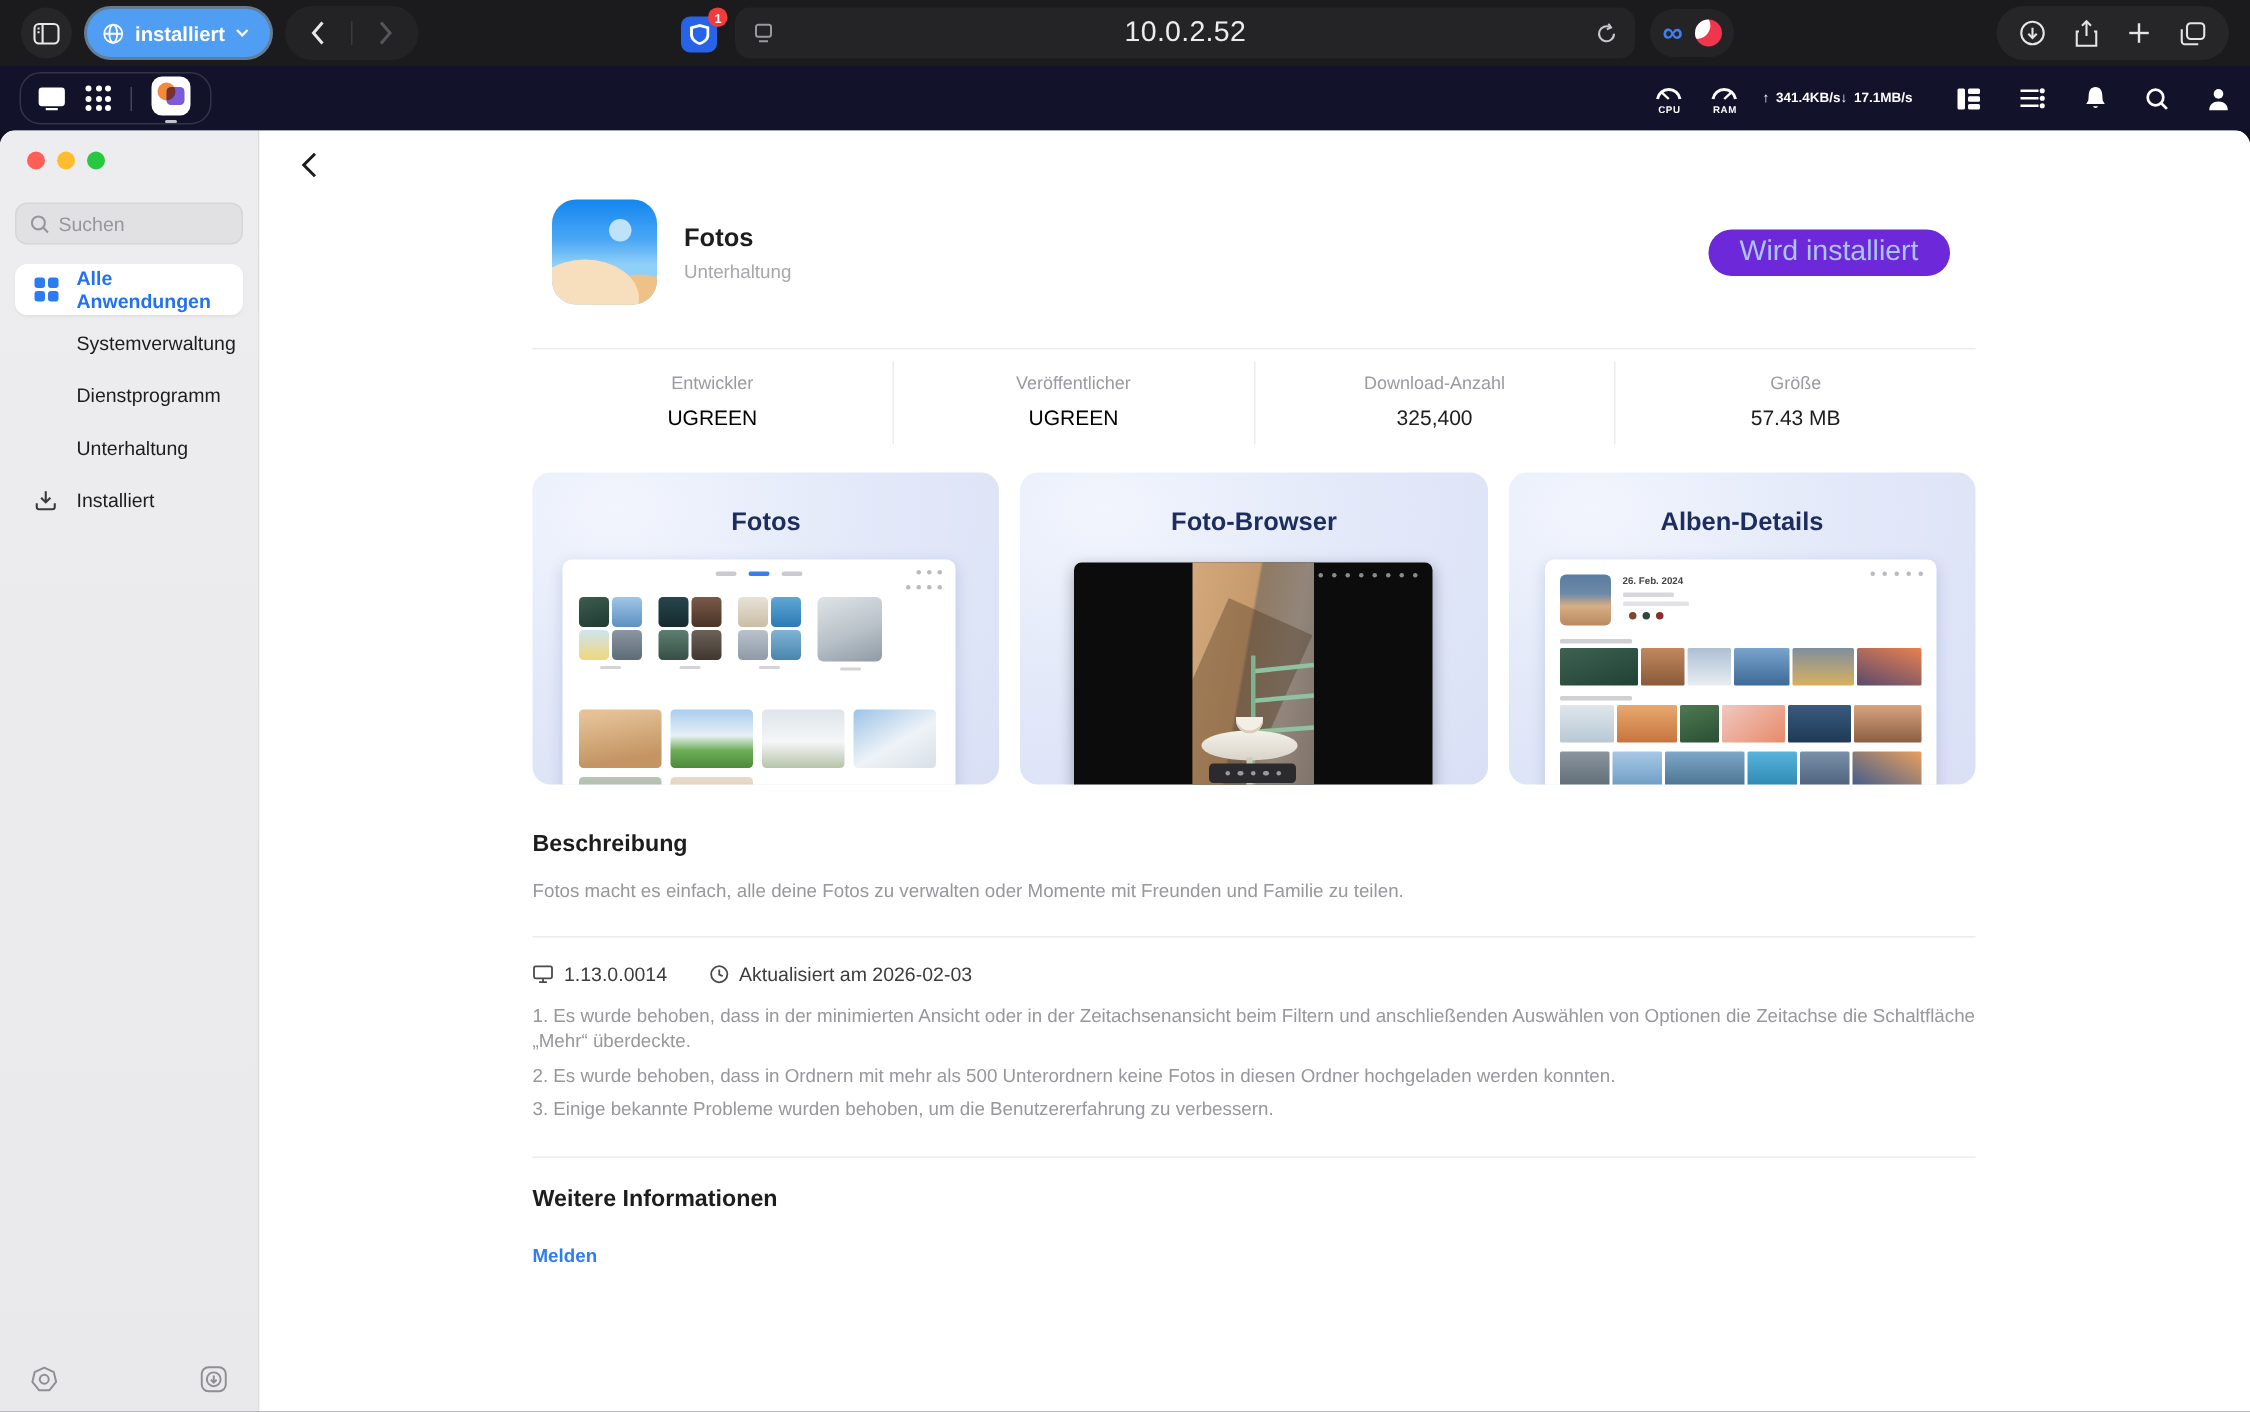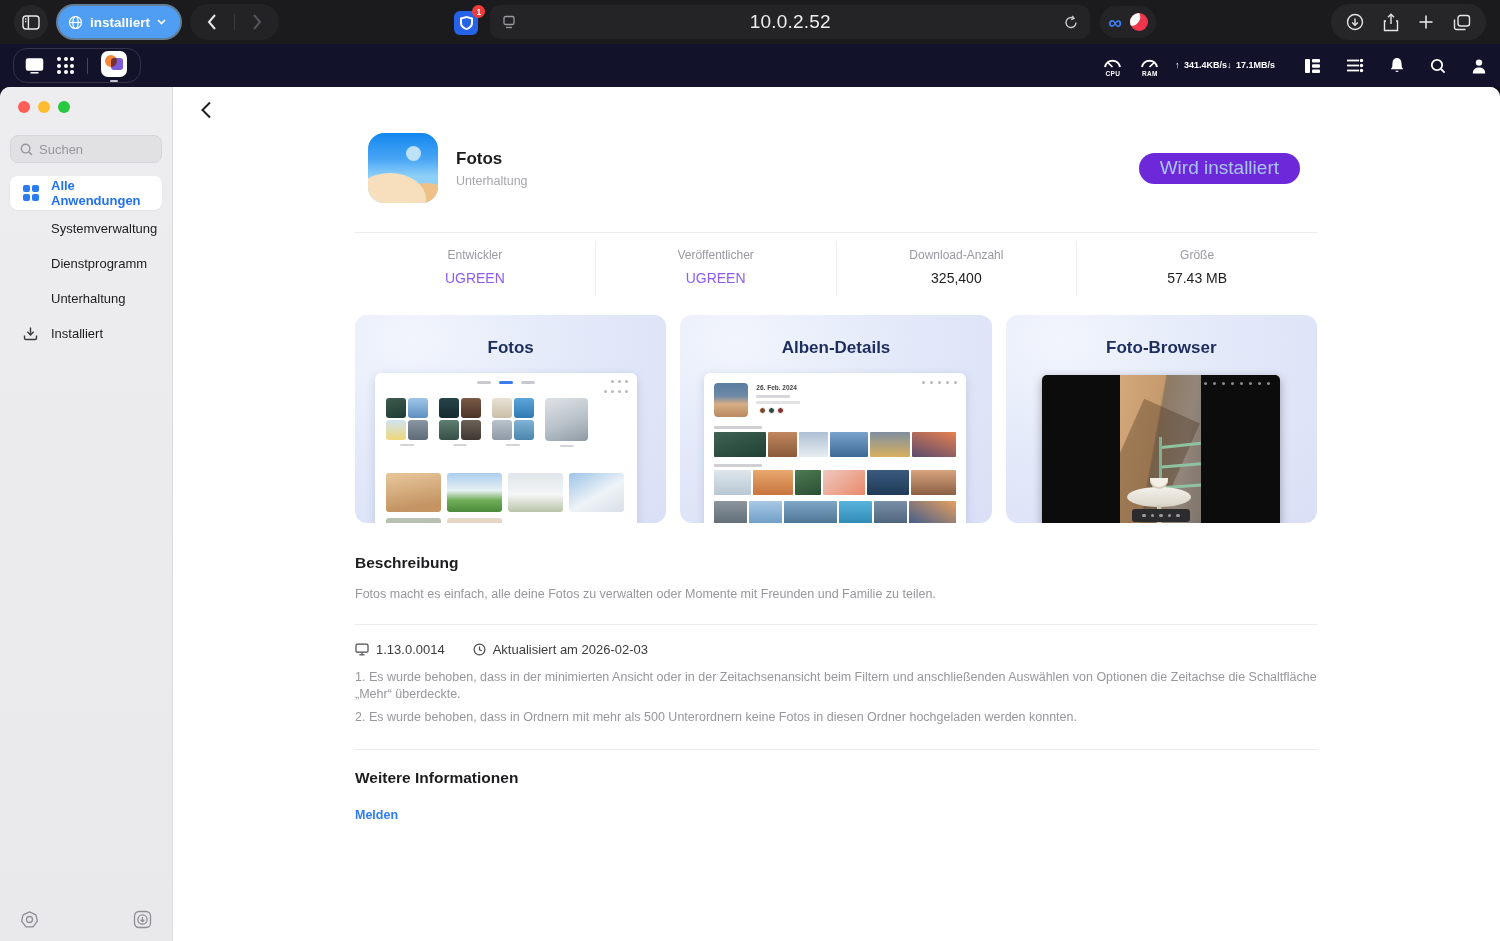--- a/index.html
+++ b/index.html
@@ -72,21 +72,21 @@
   .app-titles { margin-left:18px; }
   .app-name { font-size:17px; font-weight:700; color:#1d1d1f; }
   .app-cat { font-size:12.5px; color:#a7a7ac; margin-top:5px; }
   .install-btn { margin-left:auto; margin-right:17px; height:31px; padding:0 21px; border:none; border-radius:16px; background:#6d28d9; color:#a9c6f2; font-size:19px; font-family:inherit; cursor:default; }
   .rule { border-top:1px solid #ececf0; margin-top:29px; }
   .stats-row { display:flex; margin-top:8px; }
   .stat { flex:1; text-align:center; padding:7px 0 10px; border-right:1px solid #ececf0; }
   .stat:last-child { border-right:none; }
   .stat-label { font-size:12px; color:#9a9aa0; }
   .stat-value { font-size:14px; color:#1d1d1f; margin-top:8px; }
-  .stat-value.link { color:#8b5cf6; cursor:pointer; }
+  .stat-value.link { color:#000000; cursor:pointer; }
 
   
   .shots { display:flex; gap:14px; margin-top:19px; }
   .shot-card { flex:1; height:208px; border-radius:12px; overflow:hidden; position:relative; background:radial-gradient(ellipse at 18% 12%, #f2f5fd 0%, #e3e9f9 45%, #d9e0f6 100%); }
   .shot-title { text-align:center; margin-top:23px; font-size:17px; font-weight:700; color:#1c2d5e; }
   .mock { position:absolute; background:#fff; border-radius:6px 6px 0 0; box-shadow:0 3px 10px rgba(40,60,120,.18); }
   
   .mock1 { left:20px; right:29px; top:58px; height:156px; }
   .m1-nav { position:absolute; top:8px; left:0; right:0; display:flex; justify-content:center; gap:8px; }
   .m1-nav i { width:14px; height:3px; border-radius:1.5px; background:#c9c9cf; }
@@ -495,68 +495,20 @@
                 <i></i>
               </div>
             <div class="prow prow2">
                 <i></i>
                 <i></i>
               </div>
           </div>
         </div>
 
         <div class="shot-card">
-          <div class="shot-title">Alben-Details</div>
-          <div class="mock mock2">
-            <div class="m2-cover"></div>
-            <div class="m2-date">26. Feb. 2024</div>
-            <div class="m2-l1"></div>
-              <div class="m2-l2"></div>
-            <div class="m2-avs">
-                <i></i>
-                <i></i>
-                <i></i>
-              </div>
-            <div class="m2-tools">
-                <i></i>
-                <i></i>
-                <i></i>
-                <i></i>
-                <i></i>
-              </div>
-            <div class="m2-lab" style="top:53px;"></div>
-            <div class="strip s1" style="top:59px;">
-                <i></i>
-                <i></i>
-                <i></i>
-                <i></i>
-                <i></i>
-                <i></i>
-              </div>
-            <div class="m2-lab" style="top:91px;"></div>
-            <div class="strip s2" style="top:97px;">
-                <i></i>
-                <i></i>
-                <i></i>
-                <i></i>
-                <i></i>
-                <i></i>
-              </div>
-            <div class="strip s3" style="top:128px;">
-                <i></i>
-                <i></i>
-                <i></i>
-                <i></i>
-                <i></i>
-                <i></i>
-              </div>
-          </div>
-        </div>
-
-        <div class="shot-card">
           <div class="shot-title">Foto-Browser</div>
           <div class="mock mock3">
             <div class="m3-tools">
                 <i></i>
                 <i></i>
                 <i></i>
                 <i></i>
                 <i></i>
                 <i></i>
                 <i></i>
@@ -568,20 +520,68 @@
               <div class="shadow"></div>
               <div class="rail">
                   <i></i>
                   <i></i>
                   <i></i>
                   <i class="post"></i>
                 </div>
               <div class="m3-table"></div>
             </div>
             <div class="m3-bar">
+                <i></i>
+                <i></i>
+                <i></i>
+                <i></i>
+                <i></i>
+              </div>
+          </div>
+        </div>
+
+        <div class="shot-card">
+          <div class="shot-title">Alben-Details</div>
+          <div class="mock mock2">
+            <div class="m2-cover"></div>
+            <div class="m2-date">26. Feb. 2024</div>
+            <div class="m2-l1"></div>
+              <div class="m2-l2"></div>
+            <div class="m2-avs">
+                <i></i>
+                <i></i>
+                <i></i>
+              </div>
+            <div class="m2-tools">
+                <i></i>
+                <i></i>
+                <i></i>
+                <i></i>
+                <i></i>
+              </div>
+            <div class="m2-lab" style="top:53px;"></div>
+            <div class="strip s1" style="top:59px;">
+                <i></i>
+                <i></i>
+                <i></i>
+                <i></i>
+                <i></i>
+                <i></i>
+              </div>
+            <div class="m2-lab" style="top:91px;"></div>
+            <div class="strip s2" style="top:97px;">
+                <i></i>
+                <i></i>
+                <i></i>
+                <i></i>
+                <i></i>
+                <i></i>
+              </div>
+            <div class="strip s3" style="top:128px;">
+                <i></i>
                 <i></i>
                 <i></i>
                 <i></i>
                 <i></i>
                 <i></i>
               </div>
           </div>
         </div>
 
       </div>
@@ -603,20 +603,21 @@
         <span class="ver-gap"></span>
         <svg width="13" height="13" viewBox="0 0 13 13" fill="none" stroke="#4a4a4e" stroke-width="1.2">
             <circle cx="6.5" cy="6.5" r="5.4"></circle>
             <polyline points="6.5,3.4 6.5,6.8 8.8,7.8"></polyline>
           </svg>
         <span>Aktualisiert am 2026-02-03</span>
       </div>
       <div class="changelog">
         <p>1. Es wurde behoben, dass in der minimierten Ansicht oder in der Zeitachsenansicht beim Filtern und anschließenden Auswählen von Optionen die Zeitachse die Schaltfläche „Mehr“ überdeckte.</p>
         <p>2. Es wurde behoben, dass in Ordnern mit mehr als 500 Unterordnern keine Fotos in diesen Ordner hochgeladen werden konnten.</p>
+        <p>3. Einige bekannte Probleme wurden behoben, um die Benutzererfahrung zu verbessern.</p>
       </div>
 
       <div class="rule2"></div>
 
       
       <div class="sec-h more-h">Weitere Informationen</div>
       <a class="report-link">Melden</a>
     </div>
   </div>
 </div>

